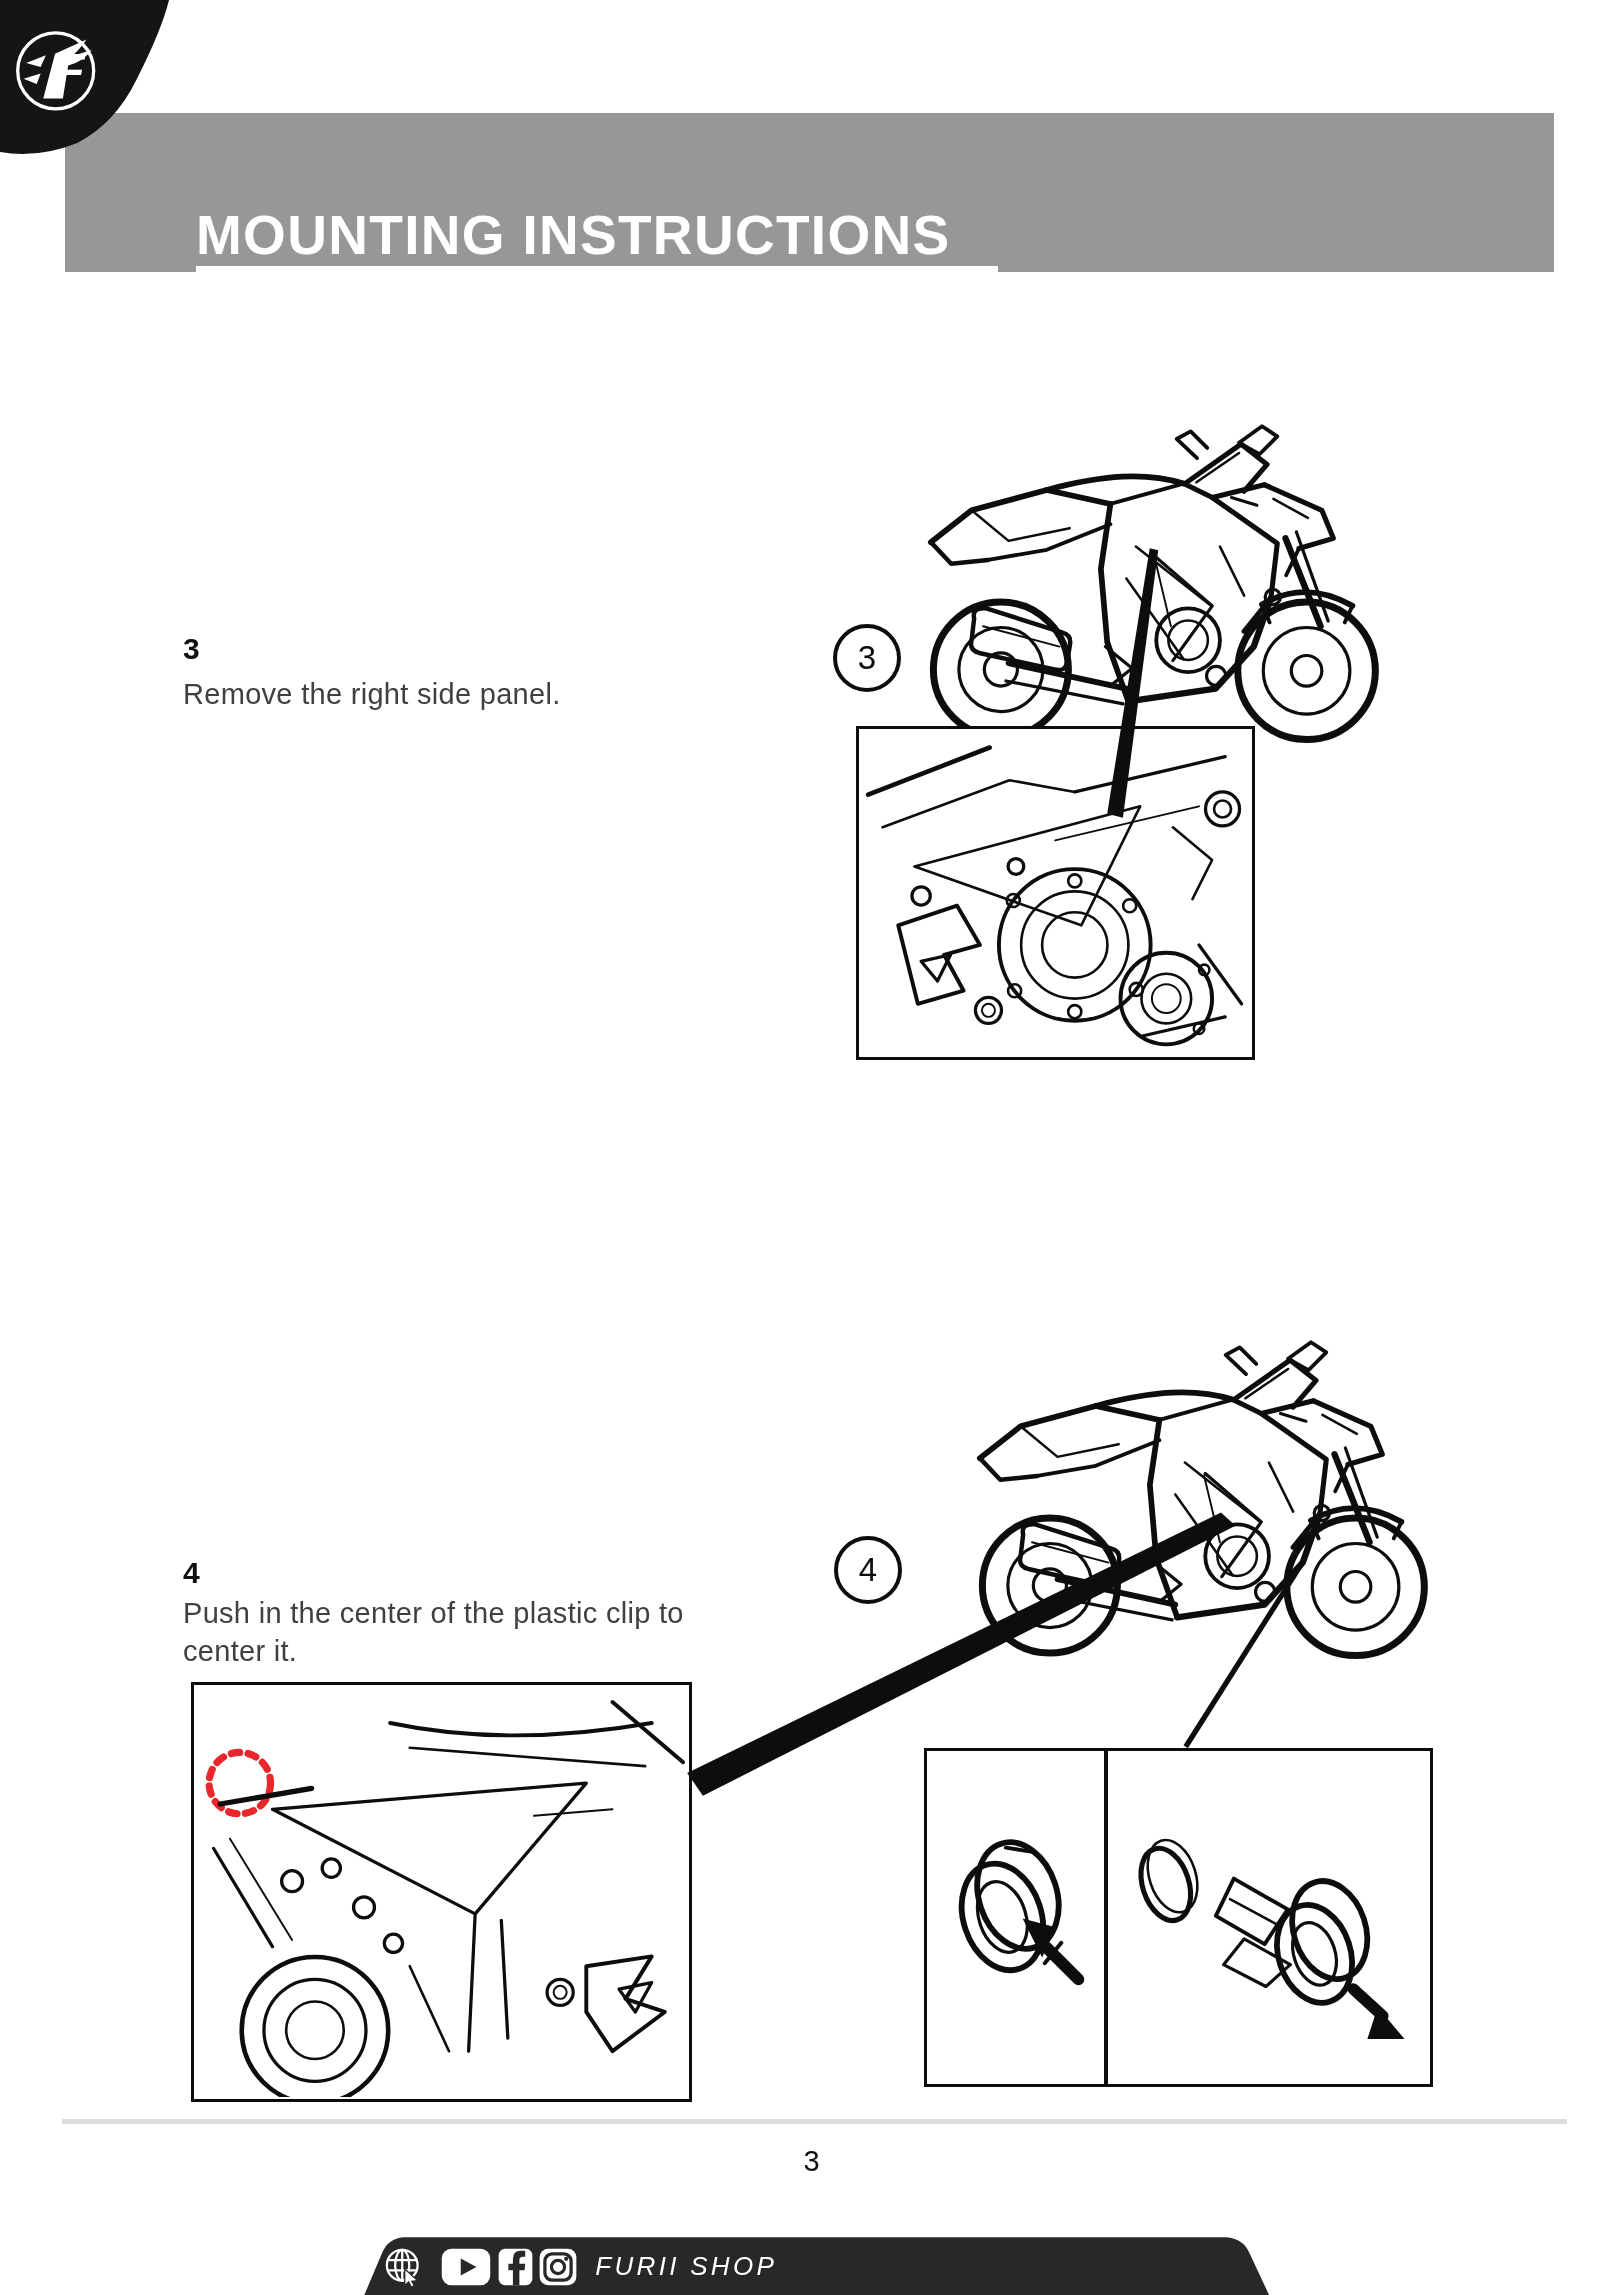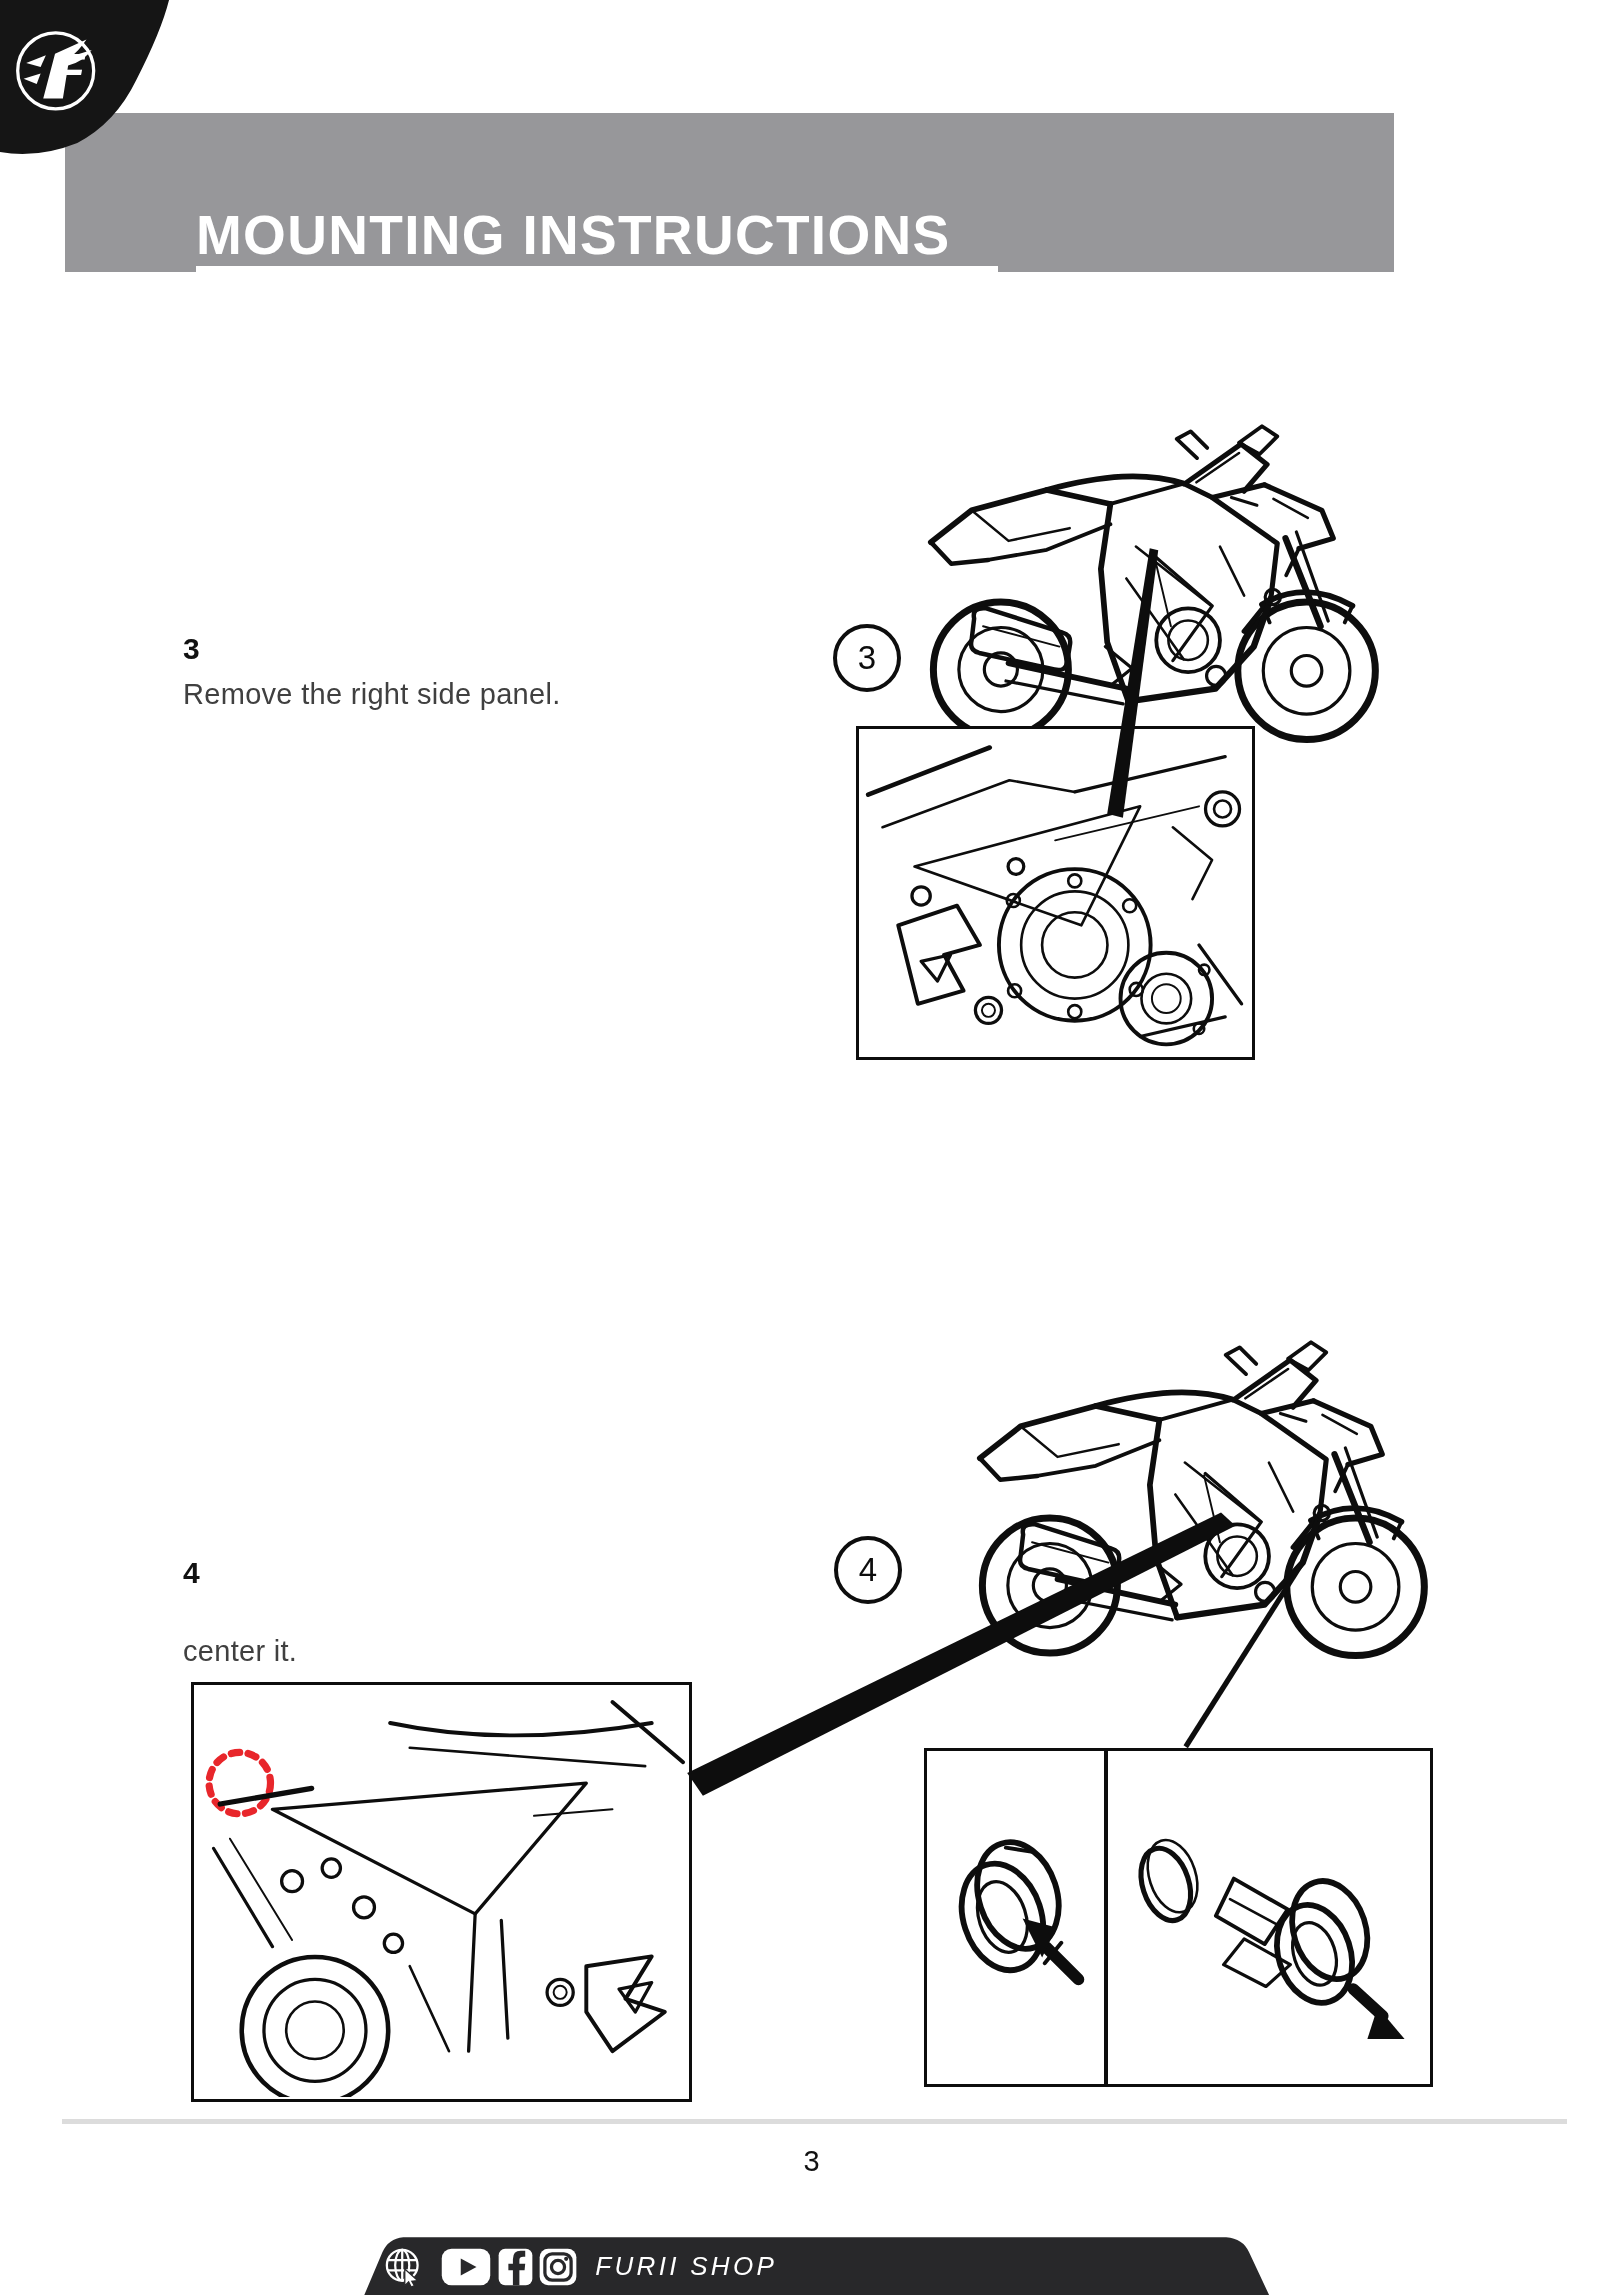--- a/index.html
+++ b/index.html
@@ -3,21 +3,21 @@
 <meta charset="utf-8">
 <style>
   html,body{margin:0;padding:0;background:#fff;}
   .page{
     position:relative;width:1623px;height:2295px;background:#ffffff;
     font-family:"Liberation Sans", sans-serif;color:#1a1a1a;overflow:hidden;
   }
   
   .corner-logo{position:absolute;left:0;top:0;width:190px;height:164px;z-index:7;}
   
-  .header-bar{position:absolute;left:65px;top:113px;width:1329px;height:159px;
+  .header-bar{position:absolute;left:65px;top:113px;width:1489px;height:159px;
     background:#97979a;z-index:1;display:flex;align-items:flex-end;}
   .header-title{
     display:inline-block;margin-left:131px;
     font-size:55px;font-weight:bold;color:#ffffff;letter-spacing:1.3px;
     line-height:55px;padding:0 47px 2.6px 0;border-bottom:6.5px solid #ffffff;
     white-space:nowrap;
   }
   
   .step-number{position:absolute;left:183px;font-size:30px;font-weight:bold;color:#111;}
   .step-line{position:absolute;left:183px;font-size:29px;color:#404040;letter-spacing:0.3px;}
@@ -59,20 +59,21 @@
   </svg>
 
   <div class="header-bar">
     <span class="header-title">MOUNTING INSTRUCTIONS</span>
   </div>
 
   <div class="step-number" style="top:632px;">3</div>
   <div class="step-line" style="top:678px;">Remove the right side panel.</div>
 
   <div class="step-number" style="top:1556px;">4</div>
+  <div class="step-line" style="top:1597px;">Push in the center of the plastic clip to</div>
   <div class="step-line" style="top:1635px;">center it.</div>
 
   <div class="badge" style="left:833px;top:624px;">3</div>
   <div class="badge" style="left:834px;top:1536px;">4</div>
 
   <svg width="0" height="0" style="position:absolute">
     <defs>
       <g id="bike" stroke="#0d0d0d" fill="none" stroke-linecap="round" stroke-linejoin="round">
         <circle cx="138" cy="398" r="106" stroke-width="11"></circle>
         <circle cx="138" cy="398" r="66" stroke-width="5"></circle>

